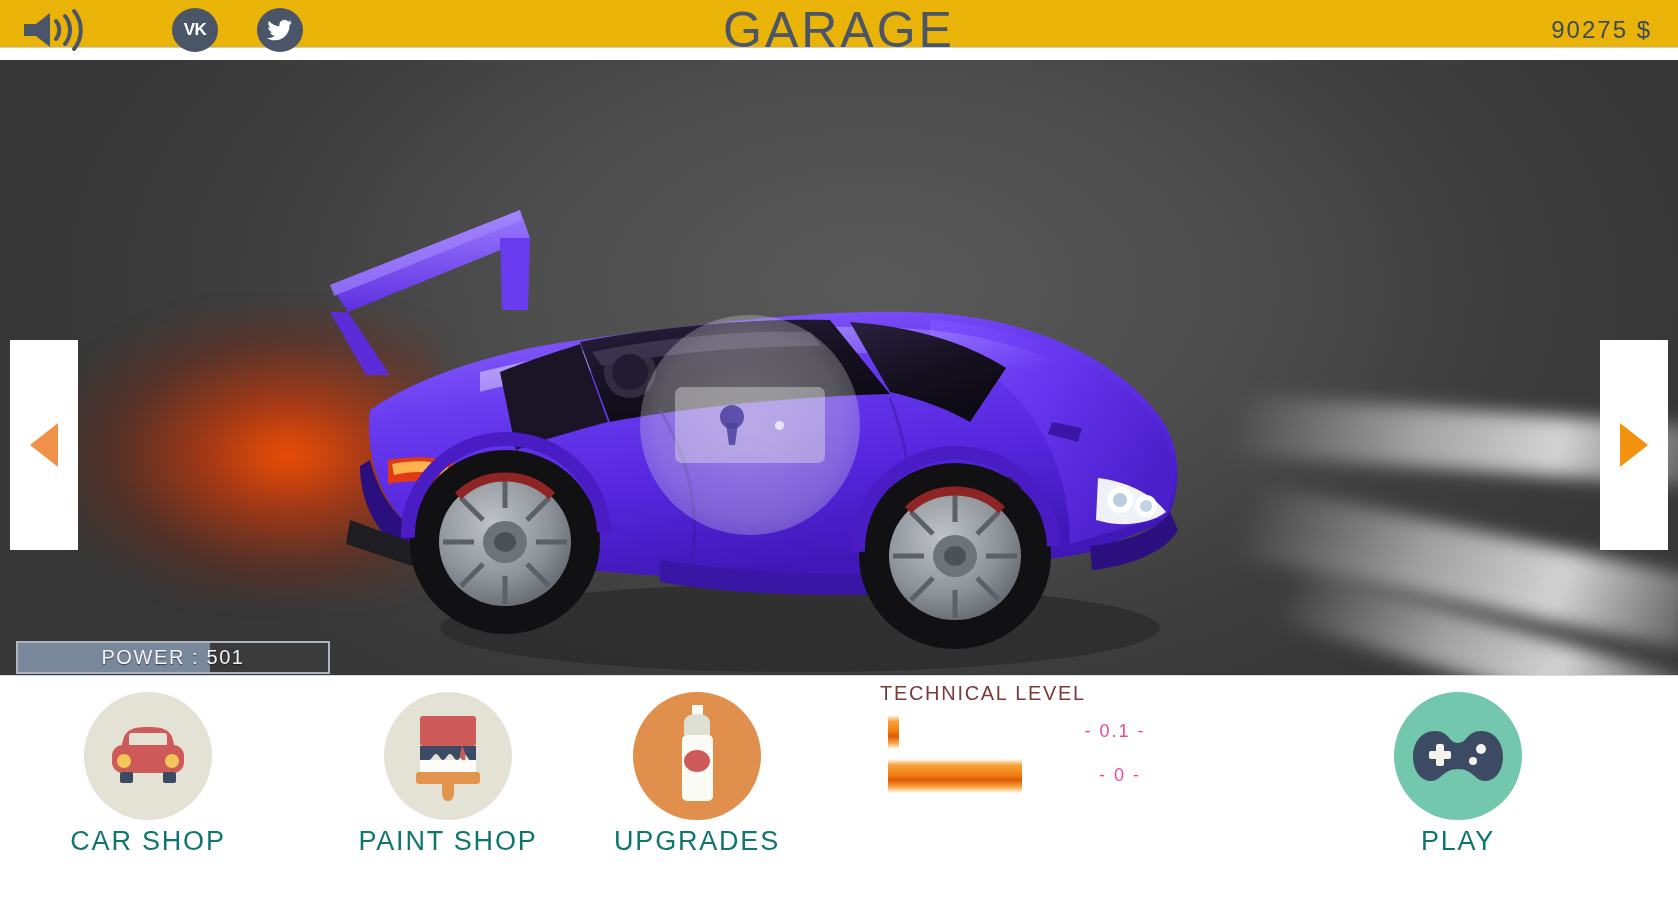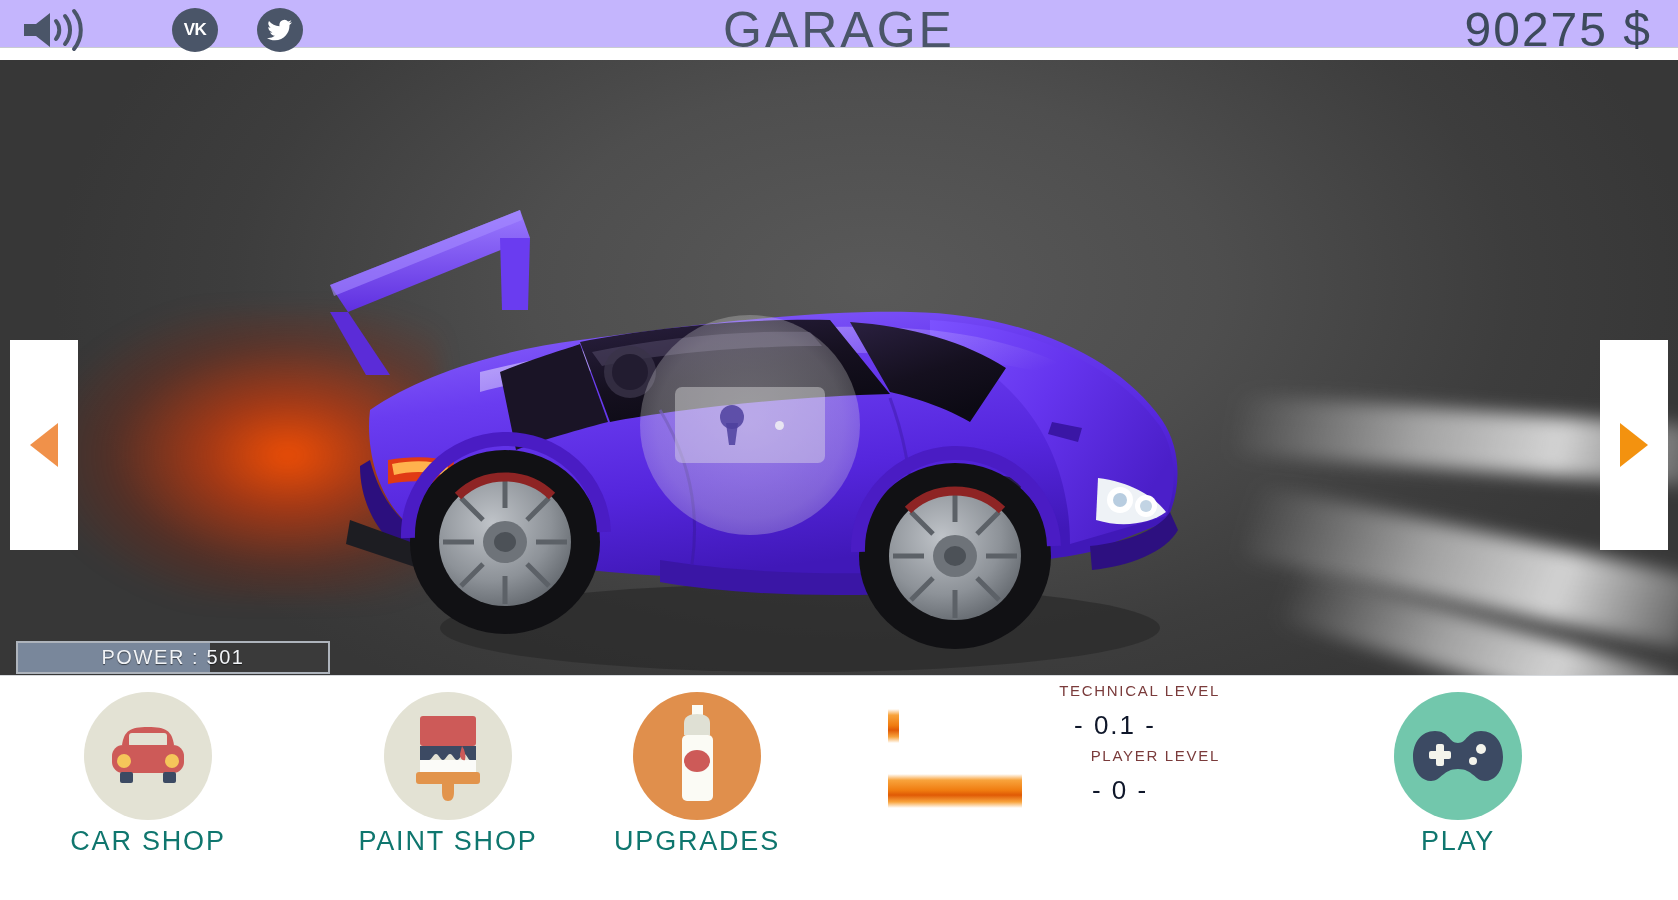--- a/index.html
+++ b/index.html
@@ -12,21 +12,21 @@
   #app {
     position:relative;
     width:1678px; height:900px;
     background:#ffffff;
   }
 
   
   .topbar {
     position:absolute; left:0; top:0;
     width:1678px; height:48px;
-    background:#c4b5fd;
+    background:#eab308;
     border-bottom:1px solid #c9ccd1;
     display:flex; align-items:center;padding-left:41px;
   }
   .sound-icon {
     position:absolute; left:18px; top:6px;
     width:80px; height:48px;
     display:flex; align-items:center; justify-content:center;
     cursor:pointer;
   }
   .social {
@@ -53,21 +53,21 @@
     text-align:center;
     font-size:50px;
     letter-spacing:3px;
     color:#4a5568;
     font-family:"Liberation Sans", sans-serif;
     pointer-events:none;
   }
   .money {
     position:absolute; right:26px; top:0;
     height:60px; line-height:60px;
-    font-size:48px;
+    font-size:24px;
     letter-spacing:2px;
     color:#3d4a5c;
   }
 
   
   .stage {
     position:absolute; left:0; top:60px;
     width:1678px; height:665px;
     background:
       radial-gradient(ellipse 820px 480px at 52% 34%, #595959 0%, #4e4e4e 42%, #3d3d3d 78%, #373737 100%);
@@ -185,22 +185,22 @@
     margin-top:6px;
     font-size:27px;
     letter-spacing:1.8px;
     color:#0f766e;
     white-space:nowrap;
   }
 
   
   .levels { position:absolute; left:880px; top:6px; width:340px; }
   .lvl-label {
-    text-align:right;
-    font-size:15px;
+    text-align:left;
+    font-size:20px;
     letter-spacing:1.7px;
     color:#7a3b3b;
     margin-bottom:4px;
   }
   .lvl-row { position:relative; height:44px; }
   .lvl-bar-track {
     position:absolute; left:8px; top:6px;
     height:34px; width:268px;
   }
   .lvl-bar-fill {
@@ -210,23 +210,23 @@
       #f8a33c 18%,
       #f07c10 48%,
       #e05a05 62%,
       #f8a33c 82%,
       rgba(255,255,255,0.0) 100%);
   }
   .lvl-value {
     position:absolute; left:0; right:0; top:0;
     height:44px; line-height:44px;
     text-align:center;
-    font-size:26px;
+    font-size:18px;
     letter-spacing:2px;
-    color:#0f172a;
+    color:#ec4899;
     pointer-events:none;
   }
   .lvl-row.tech .lvl-value { padding-left:130px; }
   .lvl-row.player .lvl-value { padding-left:140px; }
 </style>
 </head>
 <body>
 
 <div id="app">
 
@@ -477,21 +477,20 @@
     <div class="levels">
 
       <div class="lvl-label">TECHNICAL LEVEL</div>
       <div class="lvl-row tech">
         <div class="lvl-bar-track">
           <div class="lvl-bar-fill" id="fill-tech" style="width: 4%;"></div>
         </div>
         <div class="lvl-value">- 0.1 -</div>
       </div>
 
-      <div class="lvl-label">PLAYER LEVEL</div>
       <div class="lvl-row player">
         <div class="lvl-bar-track">
           <div class="lvl-bar-fill" id="fill-player" style="width: 50%;"></div>
         </div>
         <div class="lvl-value">- 0 -</div>
       </div>
 
     </div>
 
     <div class="menu-item play">

